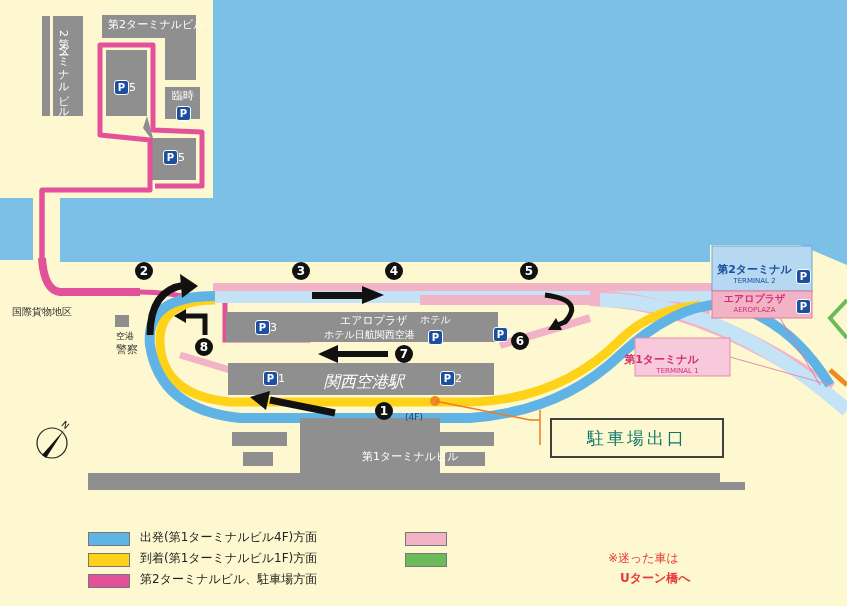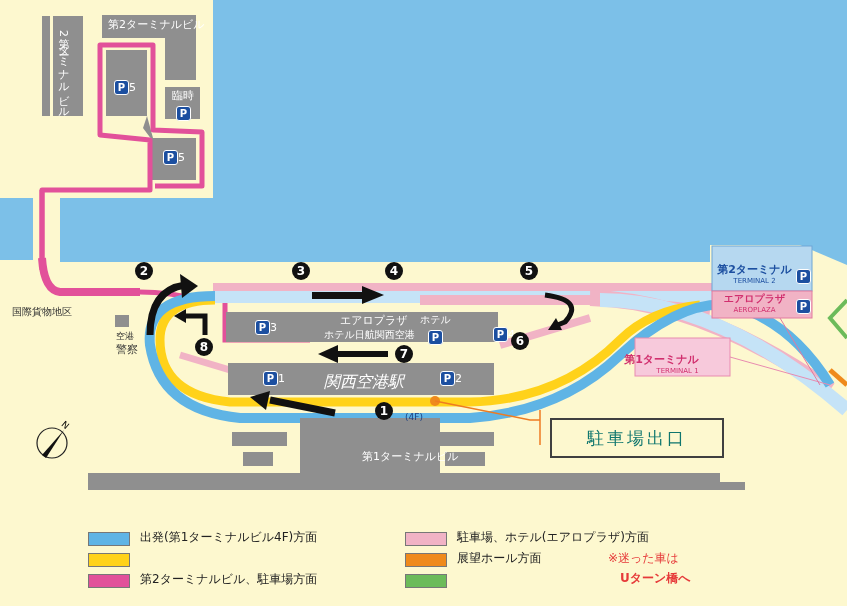--- a/index.html
+++ b/index.html
@@ -149,34 +149,30 @@
   <div style="color:#d12f6e;font-size:7px;padding-left:32px;">TERMINAL 1</div>
 </div>
 
 <div class="legend" style="left:88px;">
   <div class="row">
       <div class="sw" style="background:#5fb4e5;"></div>
       <span>出発(第1ターミナルビル4F)方面</span>
     </div>
   <div class="row">
       <div class="sw" style="background:#ffd21a;"></div>
+      <span>到着(第1ターミナルビル1F)方面</span>
     </div>
   <div class="row">
       <div class="sw" style="background:#e2519a;"></div>
       <span>第2ターミナルビル、駐車場方面</span>
     </div>
 </div>
 <div class="legend" style="left:405px;">
   <div class="row">
       <div class="sw" style="background:#f1b3c5;"></div>
-      <span>駐車場、ホテル(エアロプラザ)方面</span>
-    </div>
-  <div class="row">
-      <div class="sw" style="background:#ef8a1c;"></div>
-      <span>展望ホール方面</span>
     </div>
   <div class="row">
       <div class="sw" style="background:#6cbb5a;"></div>
     </div>
 </div>
 <div class="note">
   <div>※迷った車は</div>
   <div style="padding-left:12px;font-weight:bold;">Uターン橋へ</div>
 </div>
 

